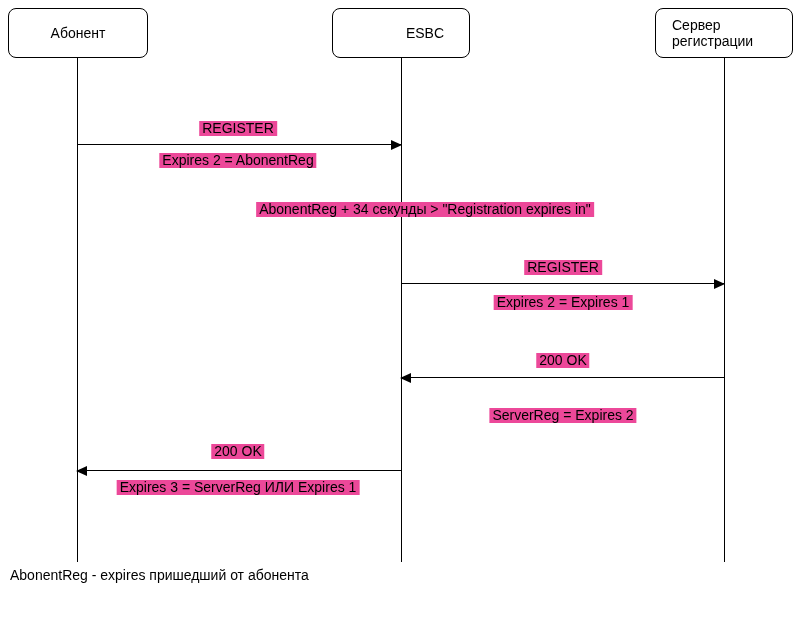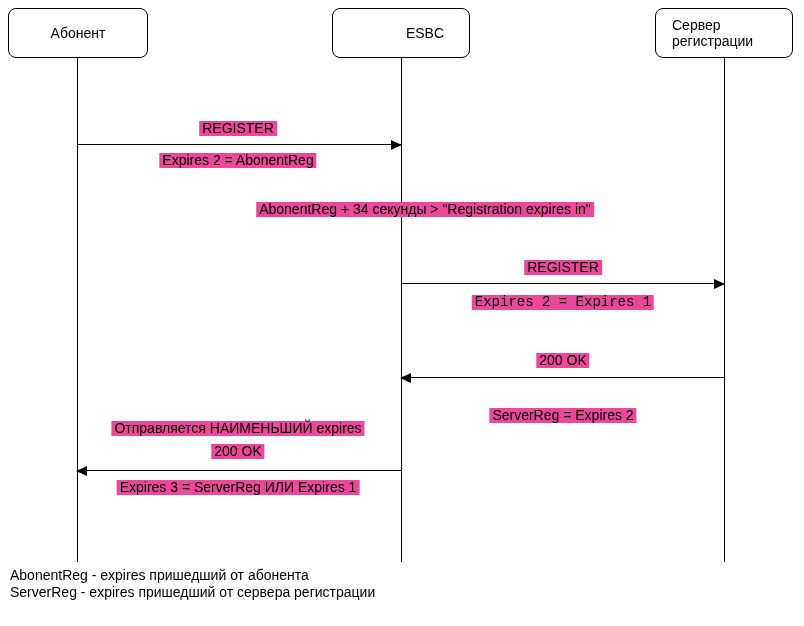--- a/index.html
+++ b/index.html
@@ -71,20 +71,21 @@
     padding: 0 3px;
     z-index: 4;
   }
   .legend {
     position: absolute;
     left: 10px;
     top: 567px;
     font-size: 14px;
     line-height: 17px;
     z-index: 4;
+    text-align: right;
   }
 </style>
 </head>
 <body>
 
 <div class="diagram">
 
   <div class="actor" style="left:8px; width:140px;">
     <span class="actor-label">Абонент</span>
   </div>
@@ -111,27 +112,25 @@
   <div class="arrow" style="left:77px; top:470px; width:324px;">
     <span class="head left"></span>
   </div>
 
   <div class="lbl" style="left:238px; top:121px;">REGISTER</div>
   <div class="lbl" style="left:238px; top:153px;">Expires 2 = AbonentReg</div>
 
   <div class="lbl" style="left:401px; top:202px;margin-left:24px;">AbonentReg + 34 секунды &gt; "Registration expires in"</div>
 
   <div class="lbl" style="left:563px; top:260px;">REGISTER</div>
-  <div class="lbl" style="left:563px; top:295px;font-family:Liberation Mono, monospace;">Expires 2 = Expires 1</div>
+  <div class="lbl" style="left:563px; top:295px;">Expires 2 = Expires 1</div>
 
   <div class="lbl" style="left:563px; top:353px;">200 OK</div>
   <div class="lbl" style="left:563px; top:408px;">ServerReg = Expires 2</div>
 
-  <div class="lbl" style="left:238px; top:421px;">Отправляется НАИМЕНЬШИЙ expires</div>
   <div class="lbl" style="left:238px; top:444px;">200 OK</div>
   <div class="lbl" style="left:238px; top:480px;">Expires 3 = ServerReg ИЛИ Expires 1</div>
 
   <div class="legend">
     <div>AbonentReg - expires пришедший от абонента</div>
-    <div>ServerReg - expires пришедший от сервера регистрации</div>
   </div>
 
 </div>
 
 </body></html>

